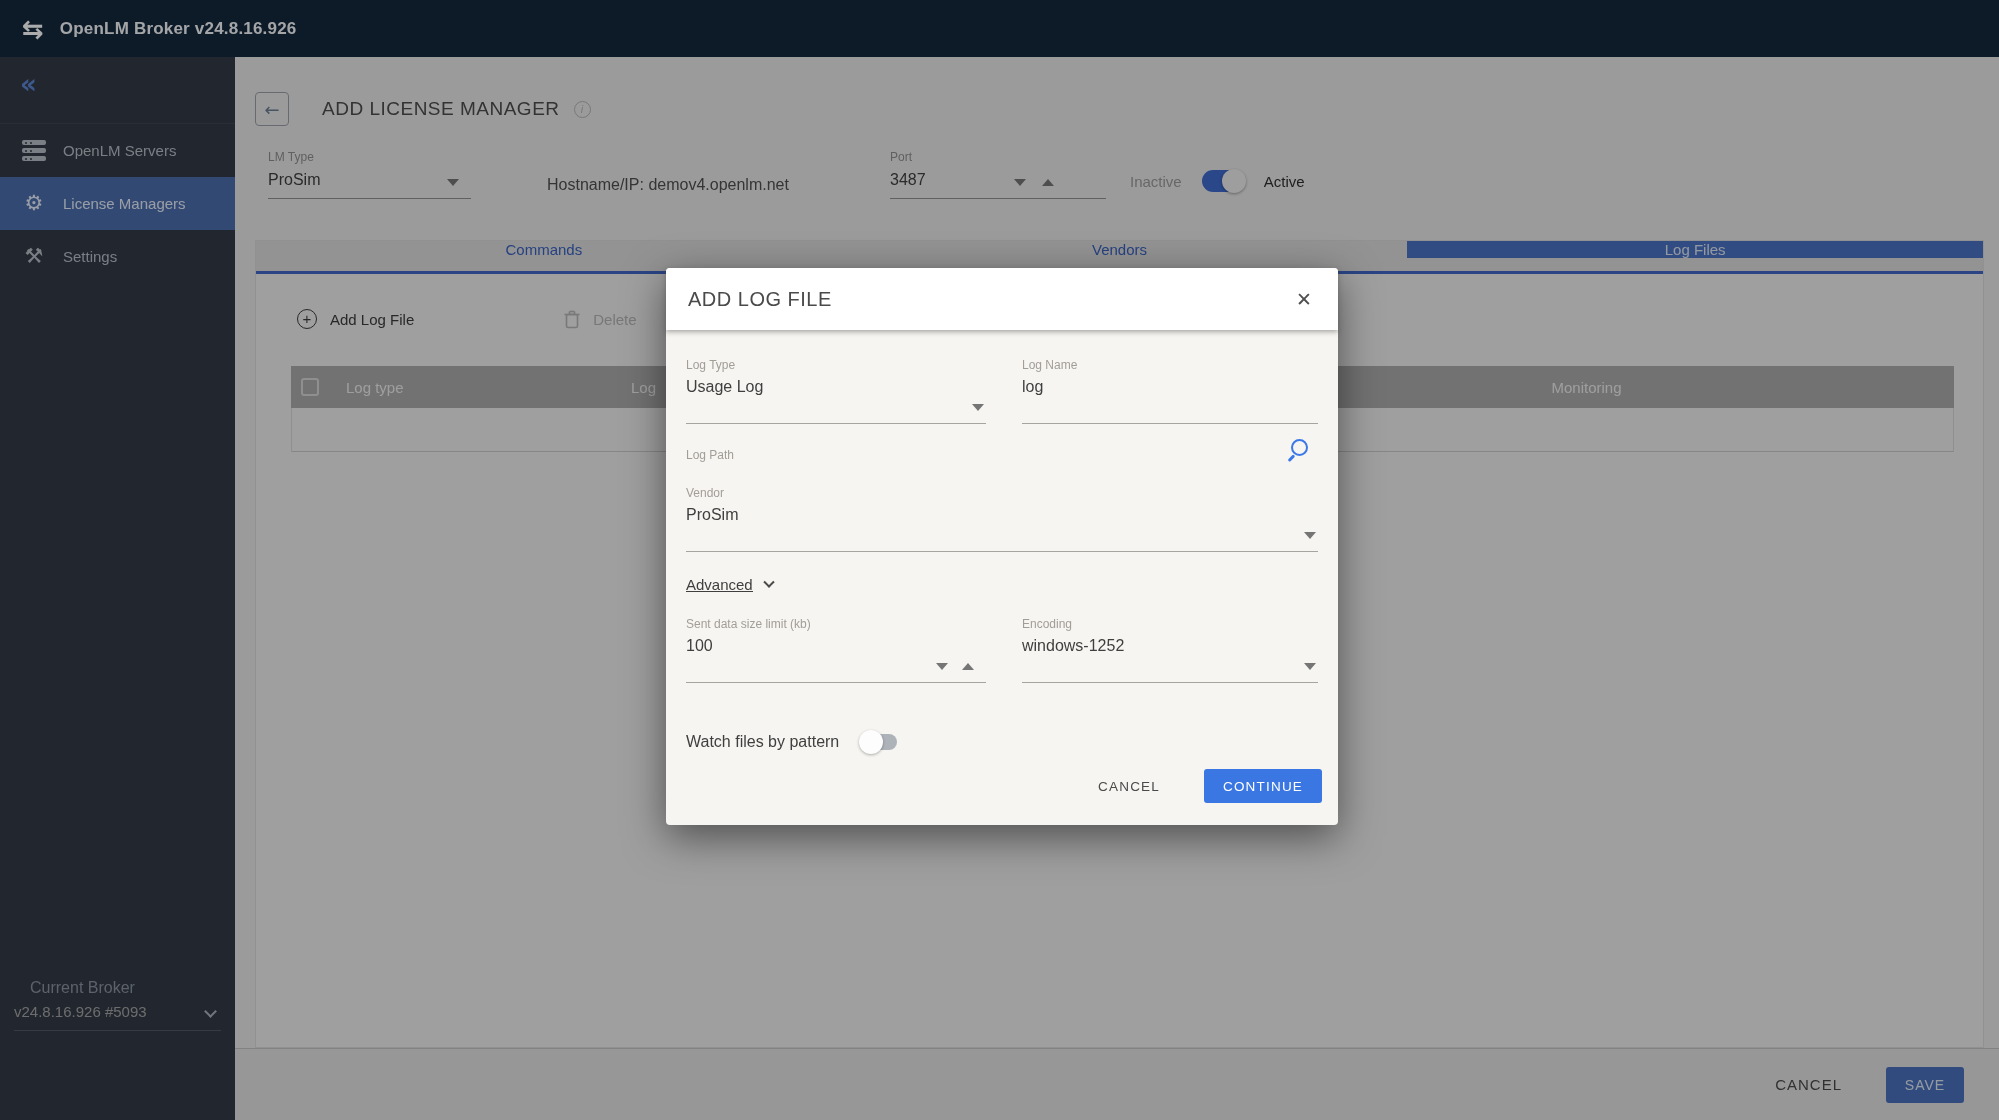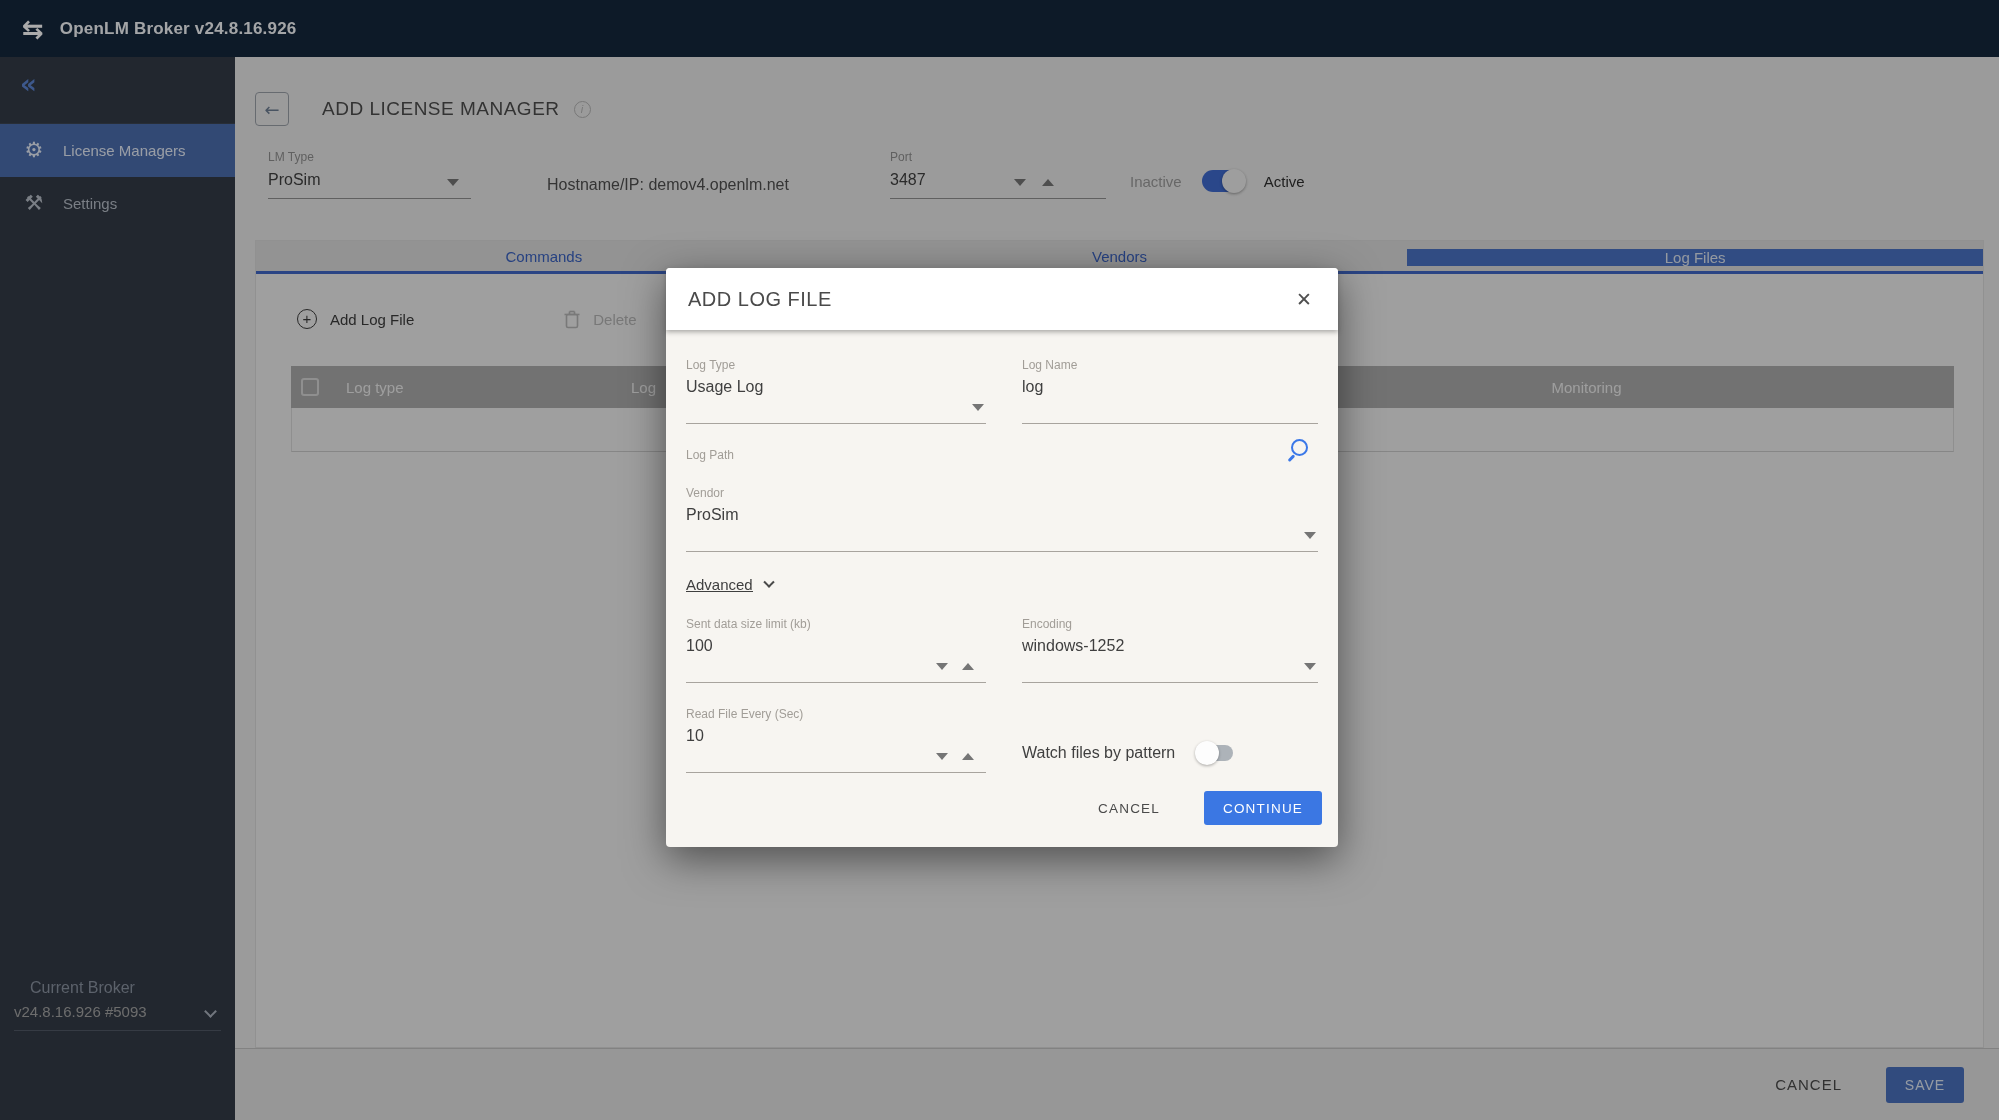--- a/index.html
+++ b/index.html
@@ -61,21 +61,21 @@
   .t-inactive { font-size:15px; color:#9a9a9a; }
   .t-active { font-size:15px; color:#2f2f2f; font-weight:500; }
   .switch { position:relative; width:42px; height:22px; margin:0 20px; cursor:pointer; }
   .switch .track { position:absolute; inset:0; border-radius:11px; background:#3f6ace; }
   .switch .knob { position:absolute; top:-1px; right:-2px; width:24px; height:24px; border-radius:50%;
                   background:#ececec; box-shadow:0 1px 3px rgba(0,0,0,.35); }
 
   
   .card { position:absolute; left:20px; top:183px; width:1729px; height:808px; background:#ededed;
           border:1px solid #d9d9d9; }
-  .tabs { display:flex; align-items:center; height:33px; background:#dcdcdc; border-bottom:3px solid #3f66c5; }
+  .tabs { display:flex; align-items:flex-start; height:33px; background:#dcdcdc; border-bottom:3px solid #3f66c5; }
   .tab { flex:1; display:flex; align-items:center; justify-content:center; font-size:15px; color:#3a62c0; cursor:pointer; }
   .tab.active { background:#4a72c3; color:#dde4ef; margin-bottom:-3px; }
   .toolbar { display:flex; align-items:center; height:66px; padding-left:41px; margin-top:12px; }
   .tool-btn { display:flex; align-items:center; gap:13px; cursor:pointer; }
   .plus-icon { width:20px; height:20px; border:1.5px solid #3c3c3c; border-radius:50%; position:relative; }
   .plus-icon::before { content:'+'; position:absolute; left:0; right:0; top:-1px; text-align:center;
                        font-size:15px; color:#3c3c3c; line-height:19px; }
   .tool-label { font-size:15px; color:#3c3c3c; }
   .tool-btn.disabled { margin-left:150px; cursor:default; }
   .tool-btn.disabled .tool-label { color:#b3b3b3; }
@@ -146,20 +146,28 @@
 <div class="app">
 
   <header class="topbar">
     <span class="logo-icon">⇆</span>
     <span class="topbar-title">OpenLM Broker v24.8.16.926</span>
   </header>
 
   <nav class="sidebar">
     <span class="collapse-btn">«</span>
     <div class="nav">
+      <div class="nav-item">
+        <span class="srv-icon">
+            <i></i>
+            <i></i>
+            <i></i>
+          </span>
+        <span>OpenLM Servers</span>
+      </div>
       <div class="nav-item active">
         <span class="nav-glyph">⚙</span>
         <span>License Managers</span>
       </div>
       <div class="nav-item">
         <span class="nav-glyph">⚒</span>
         <span>Settings</span>
       </div>
     </div>
     <div class="broker">
@@ -295,26 +303,20 @@
           <span class="arr-up spin-up"></span>
         </div>
         <div class="mfield right">
           <div class="m-label">Encoding</div>
           <div class="m-value">windows-1252</div>
           <span class="arr-down dd-right"></span>
         </div>
       </div>
 
       <div class="mrow" style="margin-bottom:0;">
-        <div class="mfield">
-          <div class="m-label">Read File Every (Sec)</div>
-          <div class="m-value">10</div>
-          <span class="arr-down spin-down"></span>
-          <span class="arr-up spin-up"></span>
-        </div>
         <div class="mfield right watch-row">
           <span class="watch-label">Watch files by pattern</span>
           <span class="switch-off">
               <span class="track"></span>
               <span class="knob"></span>
             </span>
         </div>
       </div>
 
     </div>

